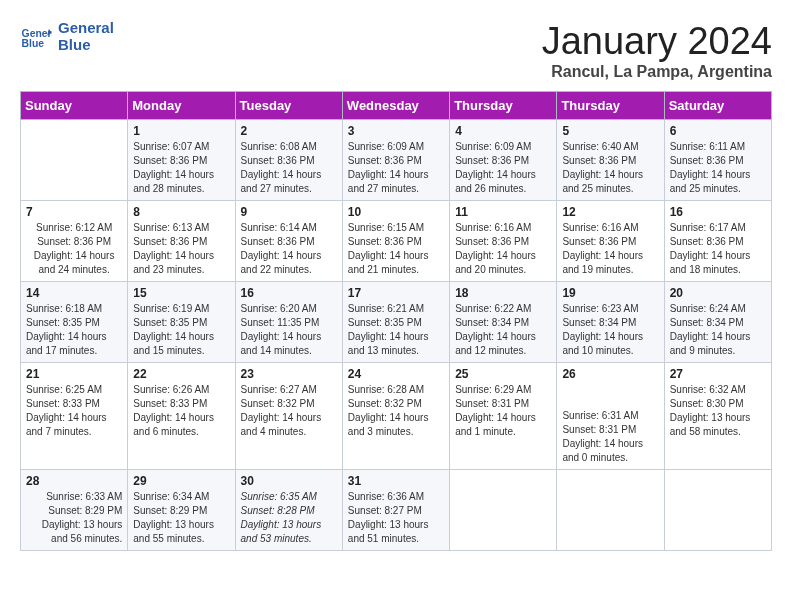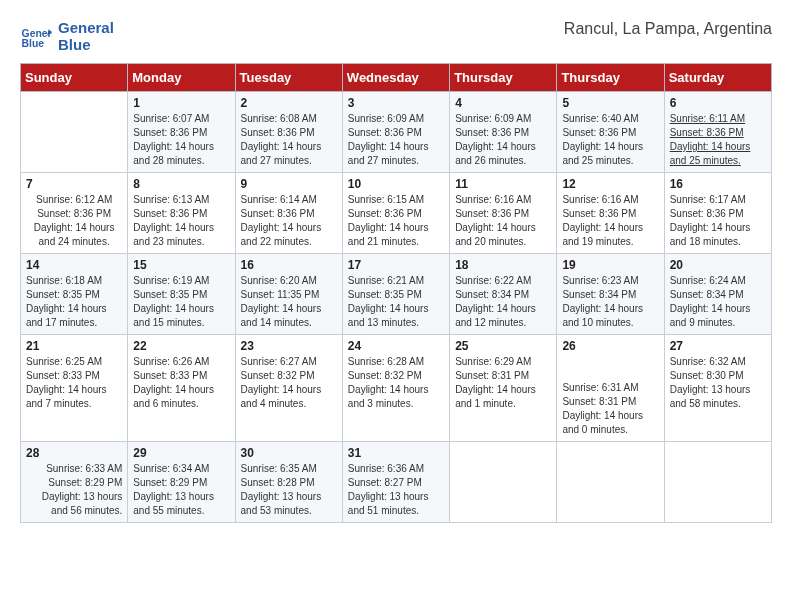--- a/index.html
+++ b/index.html
@@ -29,28 +29,29 @@
       text-align: right;
     }
     .month-title {
       font-size: 38px;
       font-weight: normal;
       color: #222;
     }
     .subtitle {
       font-size: 16px;
       color: #444;
+      font-weight: bold;
     }
     table {
       width: 100%;
       border-collapse: collapse;
       table-layout: fixed;
     }
     thead tr th {
-      background: #b91c1c;
+      background: #a21caf;
       color: #fff;
       font-size: 13px;
       font-weight: bold;
       padding: 6px 4px;
       text-align: left;
       border: 1px solid #b0b8c8;
     }
     tbody tr td {
       vertical-align: top;
       border: 1px solid #c8ced8;
@@ -92,20 +93,21 @@
       <text x="2" y="33" font-size="13" font-weight="bold" fill="#2b5ea7">Blue</text>
       <polygon points="32,5 40,15 36,10" fill="#4a90d9"></polygon>
       <polygon points="36,10 40,15 34,18" fill="#2b5ea7"></polygon>
     </svg>
     <div style="display:flex;flex-direction:column;margin-left:2px;">
       <span style="font-size:15px;font-weight:bold;color:#2b5ea7;line-height:1.1;">General</span>
       <span style="font-size:15px;font-weight:bold;color:#2b5ea7;line-height:1.1;">Blue</span>
     </div>
   </div>
   <div class="title-block">
+    <div class="month-title">January 2024</div>
     <div class="subtitle">Rancul, La Pampa, Argentina</div>
   </div>
 </div>
 
 <table>
   <thead>
     <tr>
         <th>Sunday</th>
         <th>Monday</th>
         <th>Tuesday</th>
@@ -148,21 +150,21 @@
         </td>
         <td>
           <span class="day-num">5</span>
           <div class="day-info" style="white-space: pre-line;">Sunrise: 6:40 AM
 Sunset: 8:36 PM
 Daylight: 14 hours
 and 25 minutes.</div>
         </td>
         <td>
           <span class="day-num">6</span>
-          <div class="day-info" style="white-space: pre-line; text-decoration: underline;">Sunrise: 6:11 AM
+          <div class="day-info" style="white-space: pre-line;">Sunrise: 6:11 AM
 Sunset: 8:36 PM
 Daylight: 14 hours
 and 25 minutes.</div>
         </td>
       </tr>
       <tr>
         <td>
           <span class="day-num">7</span>
           <div class="day-info" style="white-space: pre-line; text-align: center;">Sunrise: 6:12 AM
 Sunset: 8:36 PM
@@ -324,21 +326,21 @@
         </td>
         <td>
           <span class="day-num">29</span>
           <div class="day-info" style="white-space: pre-line;">Sunrise: 6:34 AM
 Sunset: 8:29 PM
 Daylight: 13 hours
 and 55 minutes.</div>
         </td>
         <td>
           <span class="day-num">30</span>
-          <div class="day-info" style="white-space: pre-line;">Sunrise: 6:35 AM
+          <div class="day-info" style="white-space: pre-line; font-style: italic;">Sunrise: 6:35 AM
 Sunset: 8:28 PM
 Daylight: 13 hours
 and 53 minutes.</div>
         </td>
         <td>
           <span class="day-num">31</span>
           <div class="day-info" style="white-space: pre-line;">Sunrise: 6:36 AM
 Sunset: 8:27 PM
 Daylight: 13 hours
 and 51 minutes.</div>

